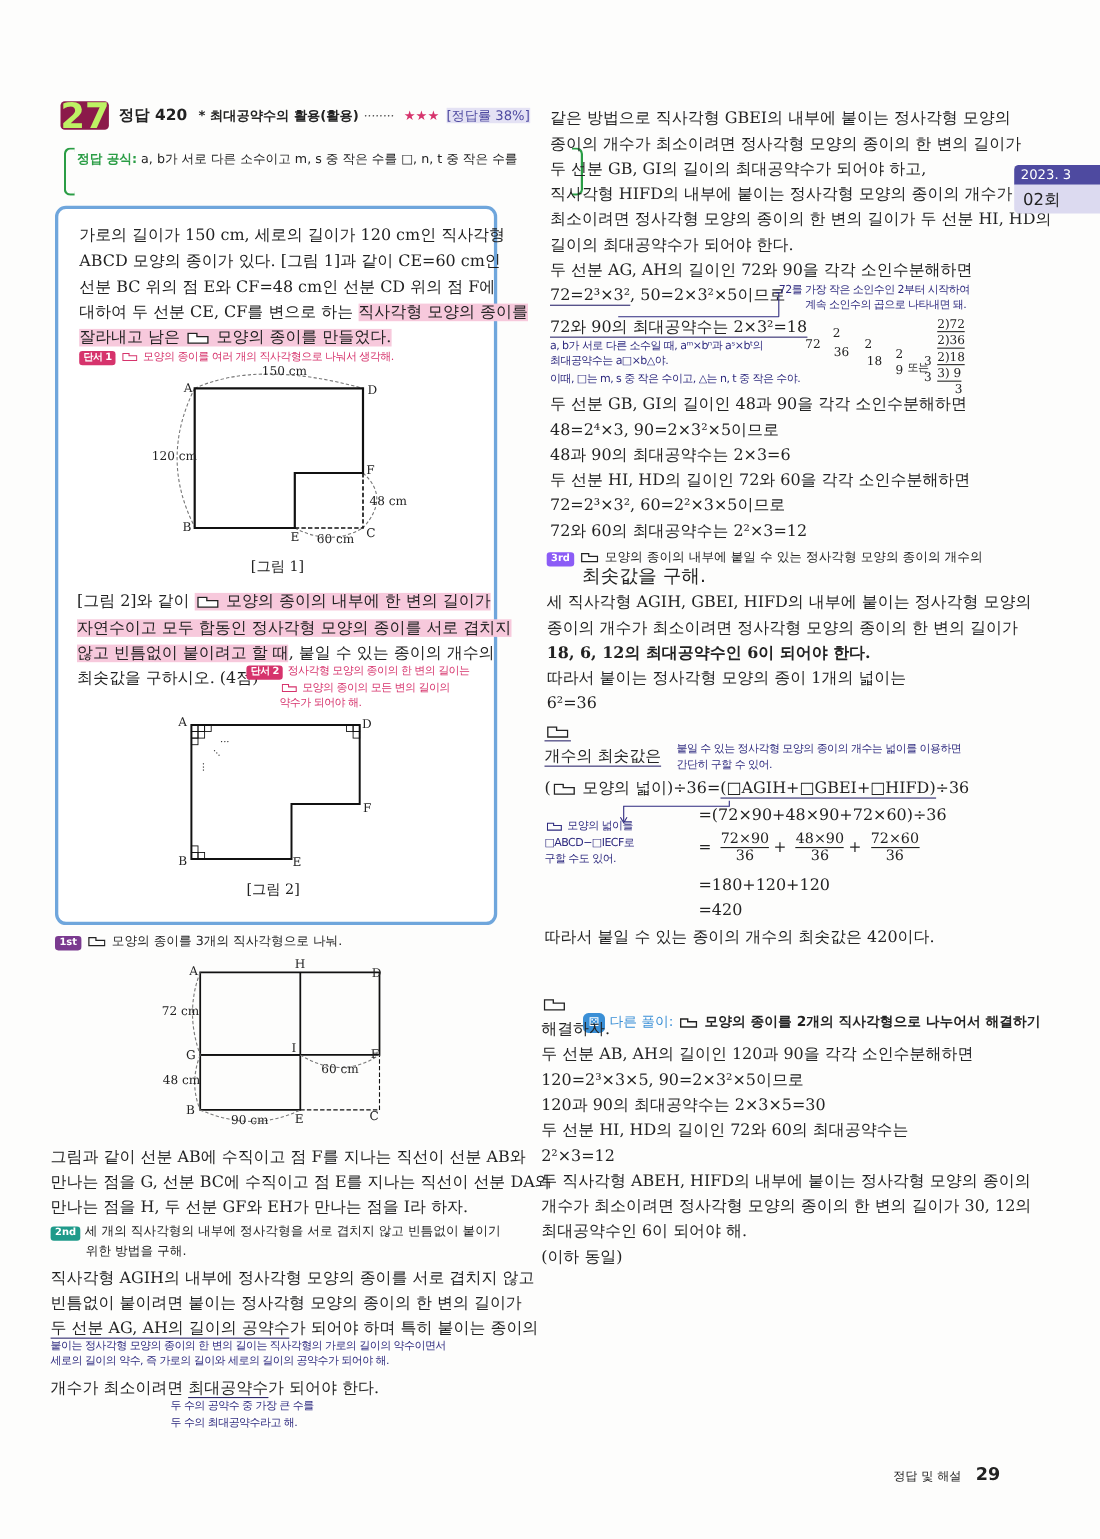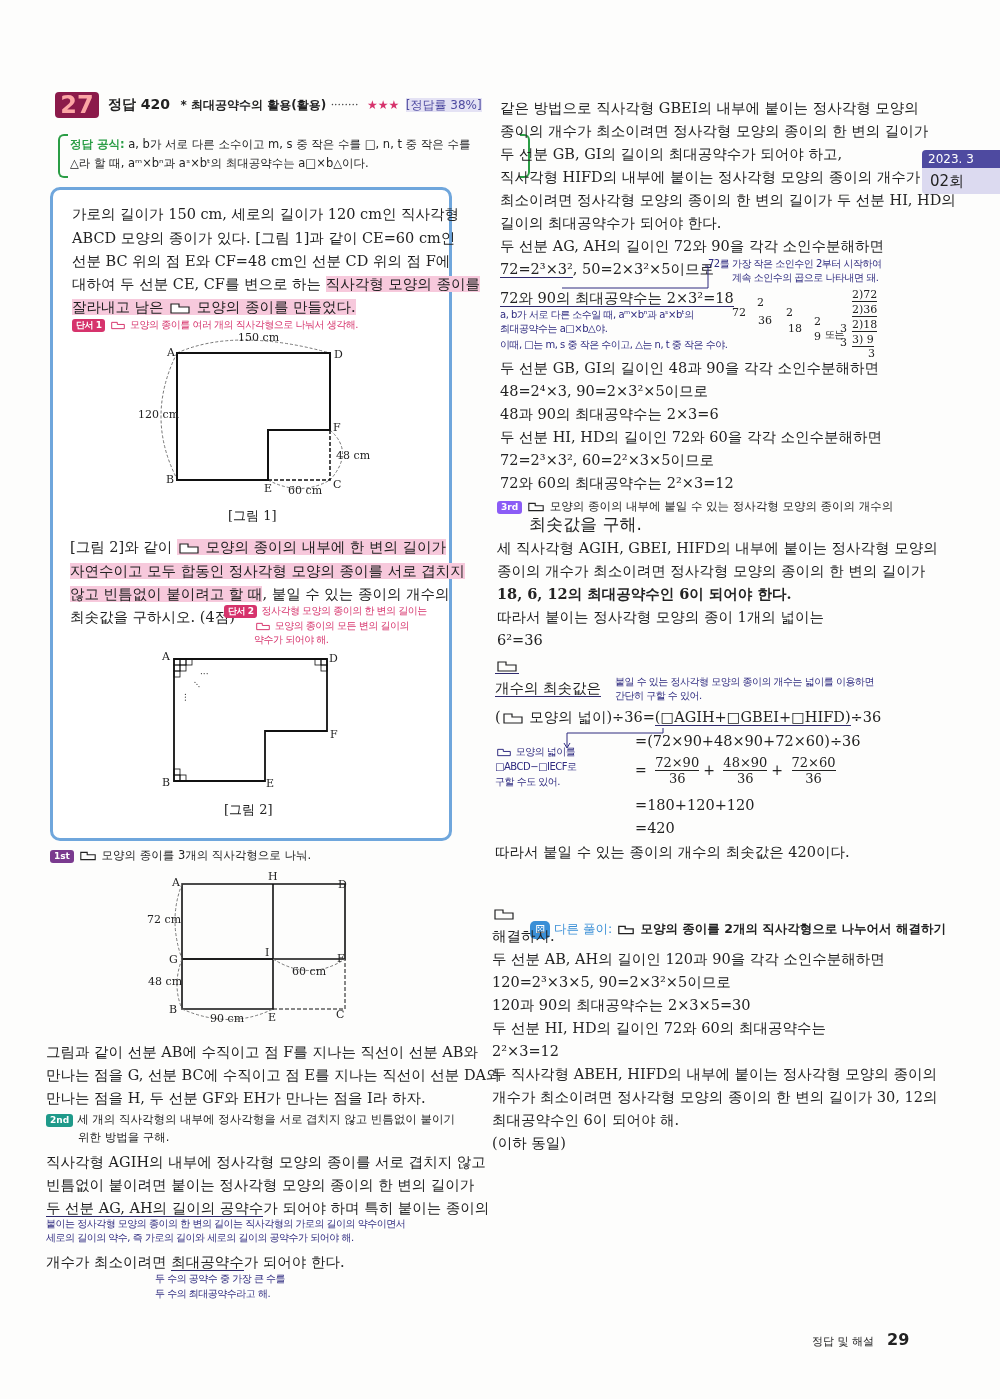--- a/index.html
+++ b/index.html
@@ -7,21 +7,21 @@
   .abs{position:absolute;}
   .sans{font-family:"DejaVu Sans","Liberation Sans",sans-serif;}
   .line{position:absolute;white-space:nowrap;font-size:14px;line-height:20px;}
   .big{font-size:14.5px;}
   .hl{background:#f7c9dc;}
   .ul{border-bottom:1.5px solid #2f2a6e;}
   .note{font-family:"DejaVu Sans","Liberation Sans",sans-serif;font-size:10px;color:#2e2a7f;line-height:14px;position:absolute;white-space:nowrap;letter-spacing:-0.5px;}
   .pinknote{font-family:"DejaVu Sans","Liberation Sans",sans-serif;font-size:10px;color:#d6336c;line-height:14px;position:absolute;white-space:nowrap;letter-spacing:-0.5px;}
   .tag{display:inline-block;font-family:"DejaVu Sans","Liberation Sans",sans-serif;font-size:9px;font-weight:bold;color:#fff;padding:0 4px;border-radius:3px;line-height:13px;margin-right:4px;}
   .lshape{display:inline-block;width:20px;height:11px;vertical-align:middle;margin:0 2px;}
-  .num-badge{position:absolute;left:55px;top:92px;width:44px;height:26px;background:#8b1a4a;border-radius:4px;color:#fca5a5;font-family:"DejaVu Sans","Liberation Sans",sans-serif;font-weight:bold;font-size:24px;line-height:26px;text-align:center;}
+  .num-badge{position:absolute;left:55px;top:92px;width:44px;height:26px;background:#8b1a4a;border-radius:4px;color:#bef264;font-family:"DejaVu Sans","Liberation Sans",sans-serif;font-weight:bold;font-size:32px;line-height:26px;text-align:center;}
   .hdr{position:absolute;left:108px;top:96px;font-size:14px;white-space:nowrap;}
   .formula-box{position:absolute;left:58px;top:134px;width:472px;height:40px;}
   .formula-box .brk{position:absolute;top:0;width:8px;height:40px;border:2px solid #2a9d45;}
   .prob-box{position:absolute;left:50px;top:187px;width:396px;height:648px;border:3px solid #6fa6dc;border-radius:10px;background:#fff;}
   .side-tab{position:absolute;left:922px;top:150px;width:78px;height:46px;}
   .side-tab .top{background:#4e4aa0;color:#fff;font-family:"DejaVu Sans","Liberation Sans",sans-serif;font-size:12px;height:18px;line-height:18px;padding-left:6px;border-radius:4px 0 0 0;}
   .side-tab .bot{background:#dcdaf0;color:#222;font-family:"DejaVu Sans","Liberation Sans",sans-serif;font-size:15px;height:26px;line-height:26px;padding-left:8px;border-radius:0 0 0 4px;}
   .footer{position:absolute;left:812px;top:1330px;white-space:nowrap;font-family:"DejaVu Sans","Liberation Sans",sans-serif;}
   .frac{display:inline-block;text-align:center;vertical-align:middle;margin:0 4px;}
   .frac span{display:block;line-height:15px;font-size:13px;}
@@ -39,21 +39,20 @@
   <span style="color:#d6336c;font-size:12px;margin-left:4px;">★★★</span>
   <span class="sans" style="color:#4e4aa0;font-size:12px;background:#e4e2f4;margin-left:2px;">[정답률 38%]</span>
 </div>
 
 <div class="formula-box">
   <div class="brk" style="left:0;border-right:none;border-radius:6px 0 0 6px;"></div>
   <div class="brk" style="right:0;border-left:none;border-radius:0 6px 6px 0;"></div>
   <div class="line sans" style="left:12px;top:0;font-size:11.5px;">
     <span style="color:#2a9d45;font-weight:bold;">정답 공식:</span><span> a, b가 서로 다른 소수이고 m, s 중 작은 수를 □, n, t 중 작은 수를</span>
   </div>
-  <div class="line sans" style="left:12px;top:19px;font-size:11.5px;">△라 할 때, aᵐ×bⁿ과 aˢ×bᵗ의 최대공약수는 a□×b△이다.</div>
 </div>
 
 <div class="prob-box"></div>
 <div class="line big" style="left:72px;top:204px;">가로의 길이가 150 cm, 세로의 길이가 120 cm인 직사각형</div>
 <div class="line big" style="left:72px;top:228px;">ABCD 모양의 종이가 있다. [그림 1]과 같이 CE=60 cm인</div>
 <div class="line big" style="left:72px;top:251px;">선분 BC 위의 점 E와 CF=48 cm인 선분 CD 위의 점 F에</div>
 <div class="line big" style="left:72px;top:274px;">
   <span>대하여 두 선분 CE, CF를 변으로 하는 </span><span class="hl">직사각형 모양의 종이를</span>
 </div>
 <div class="line big" style="left:72px;top:297px;">

